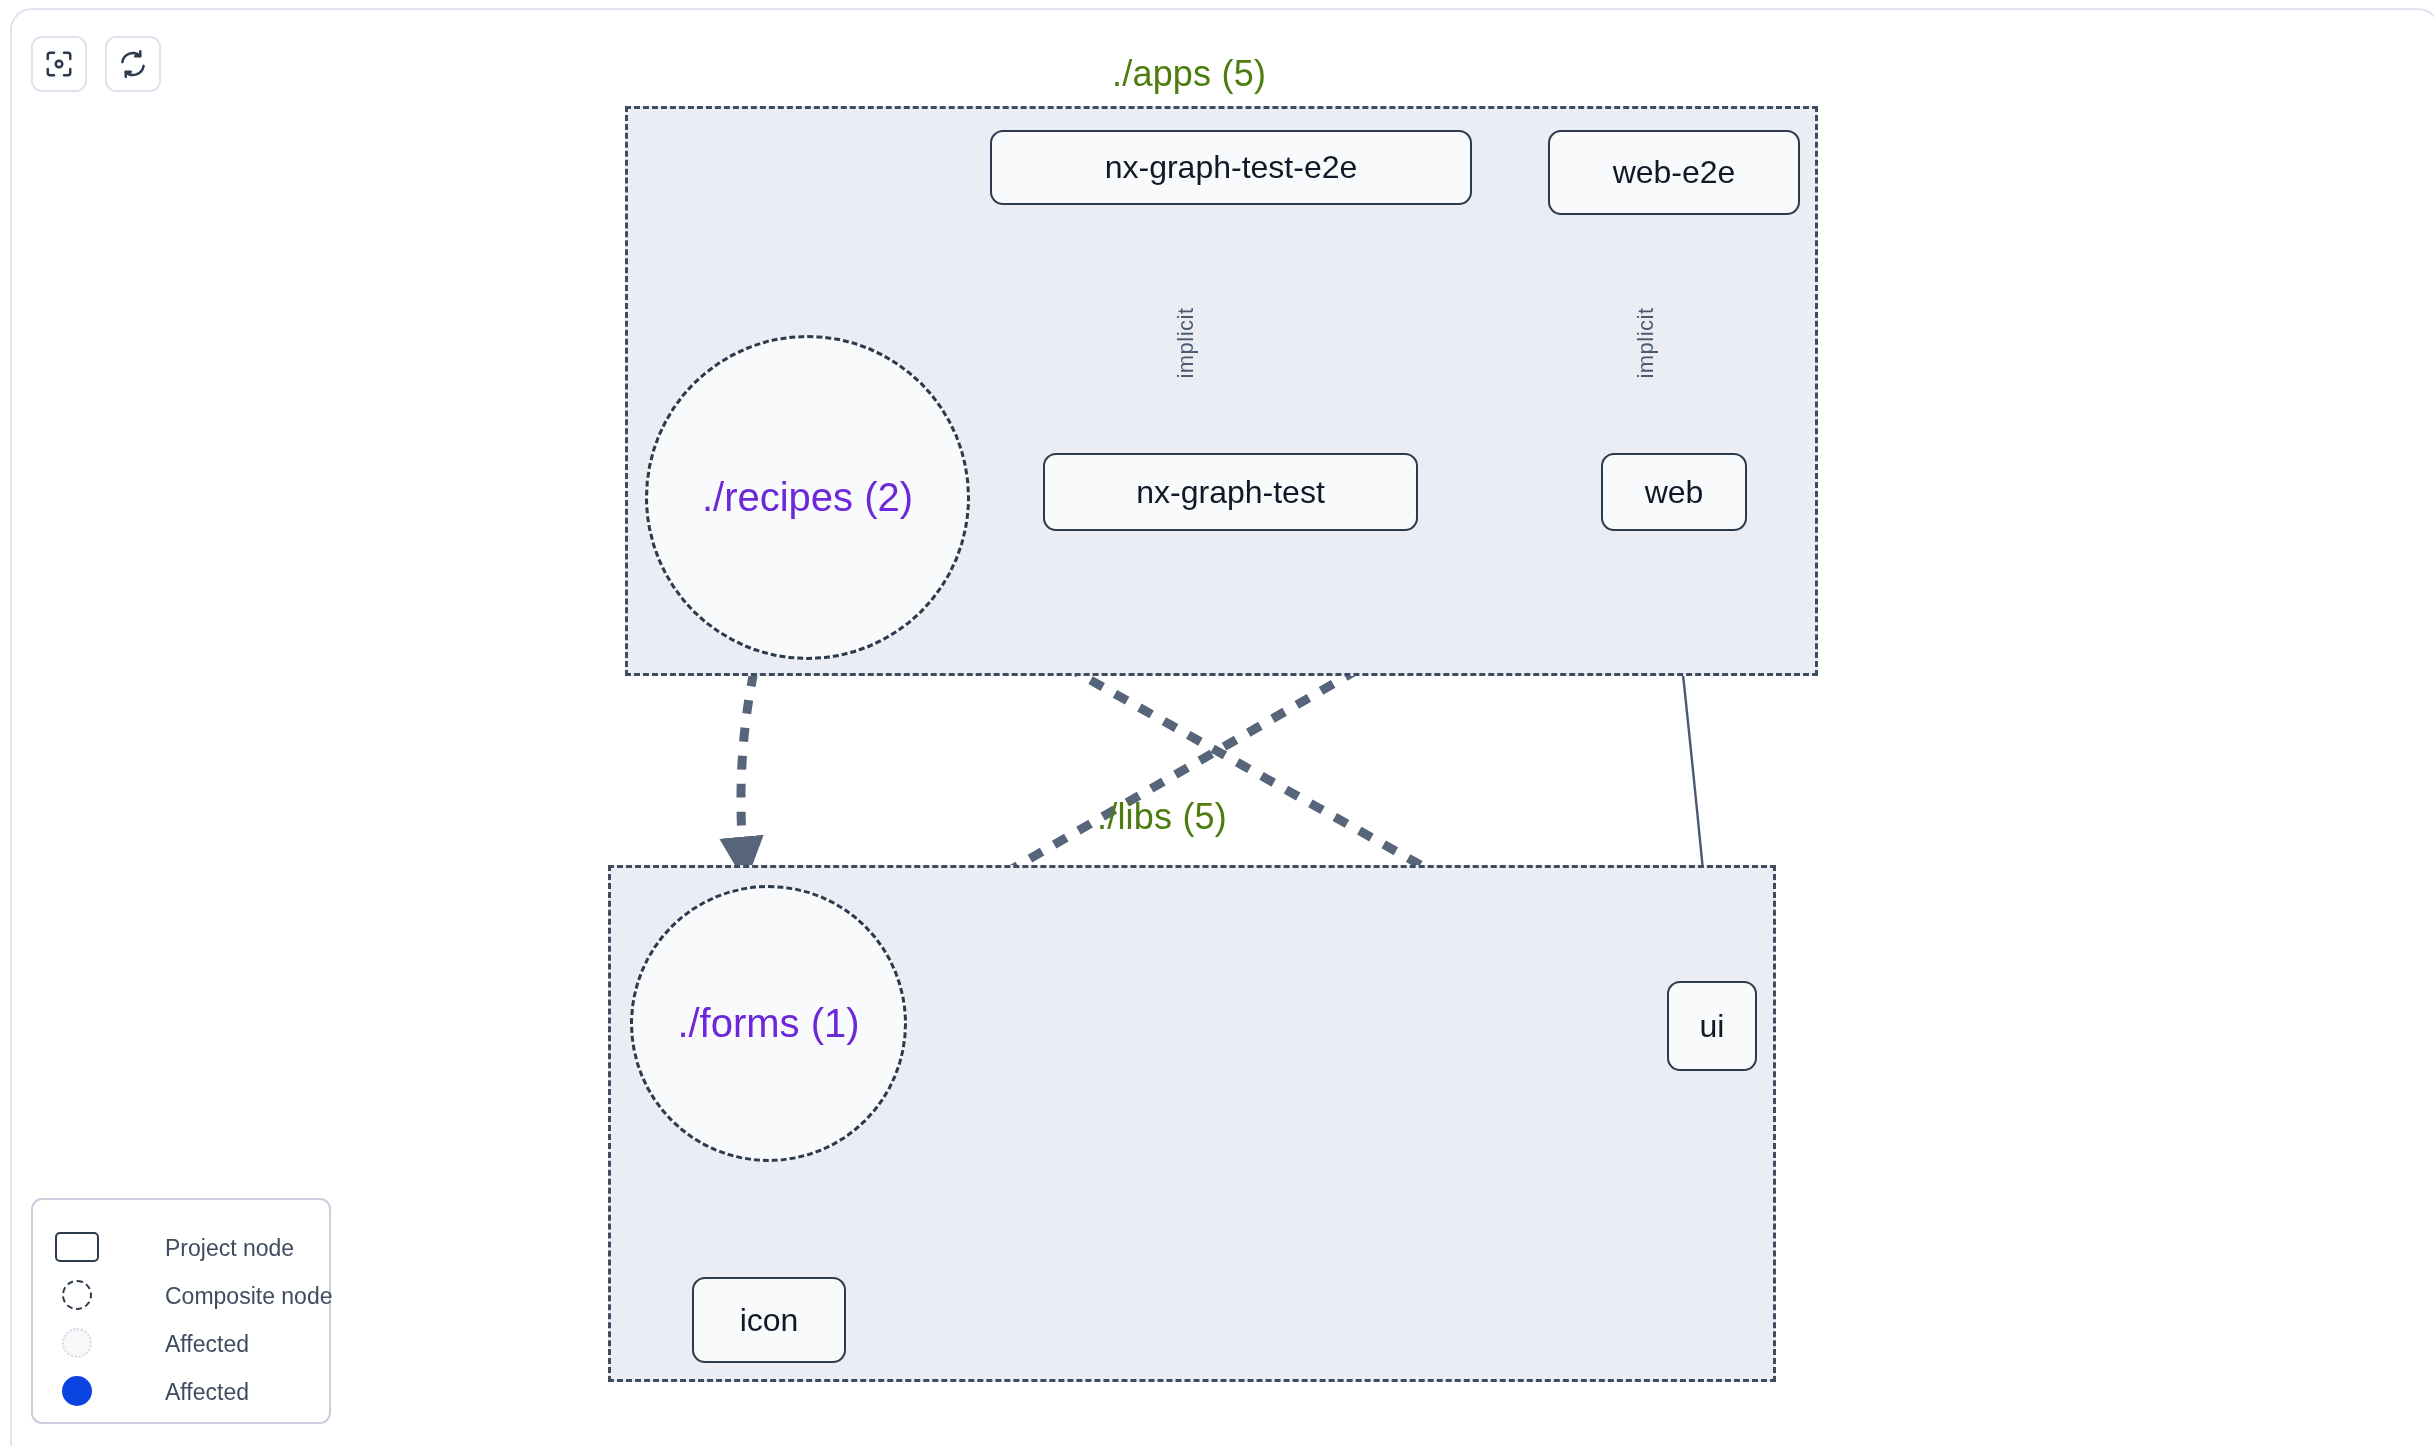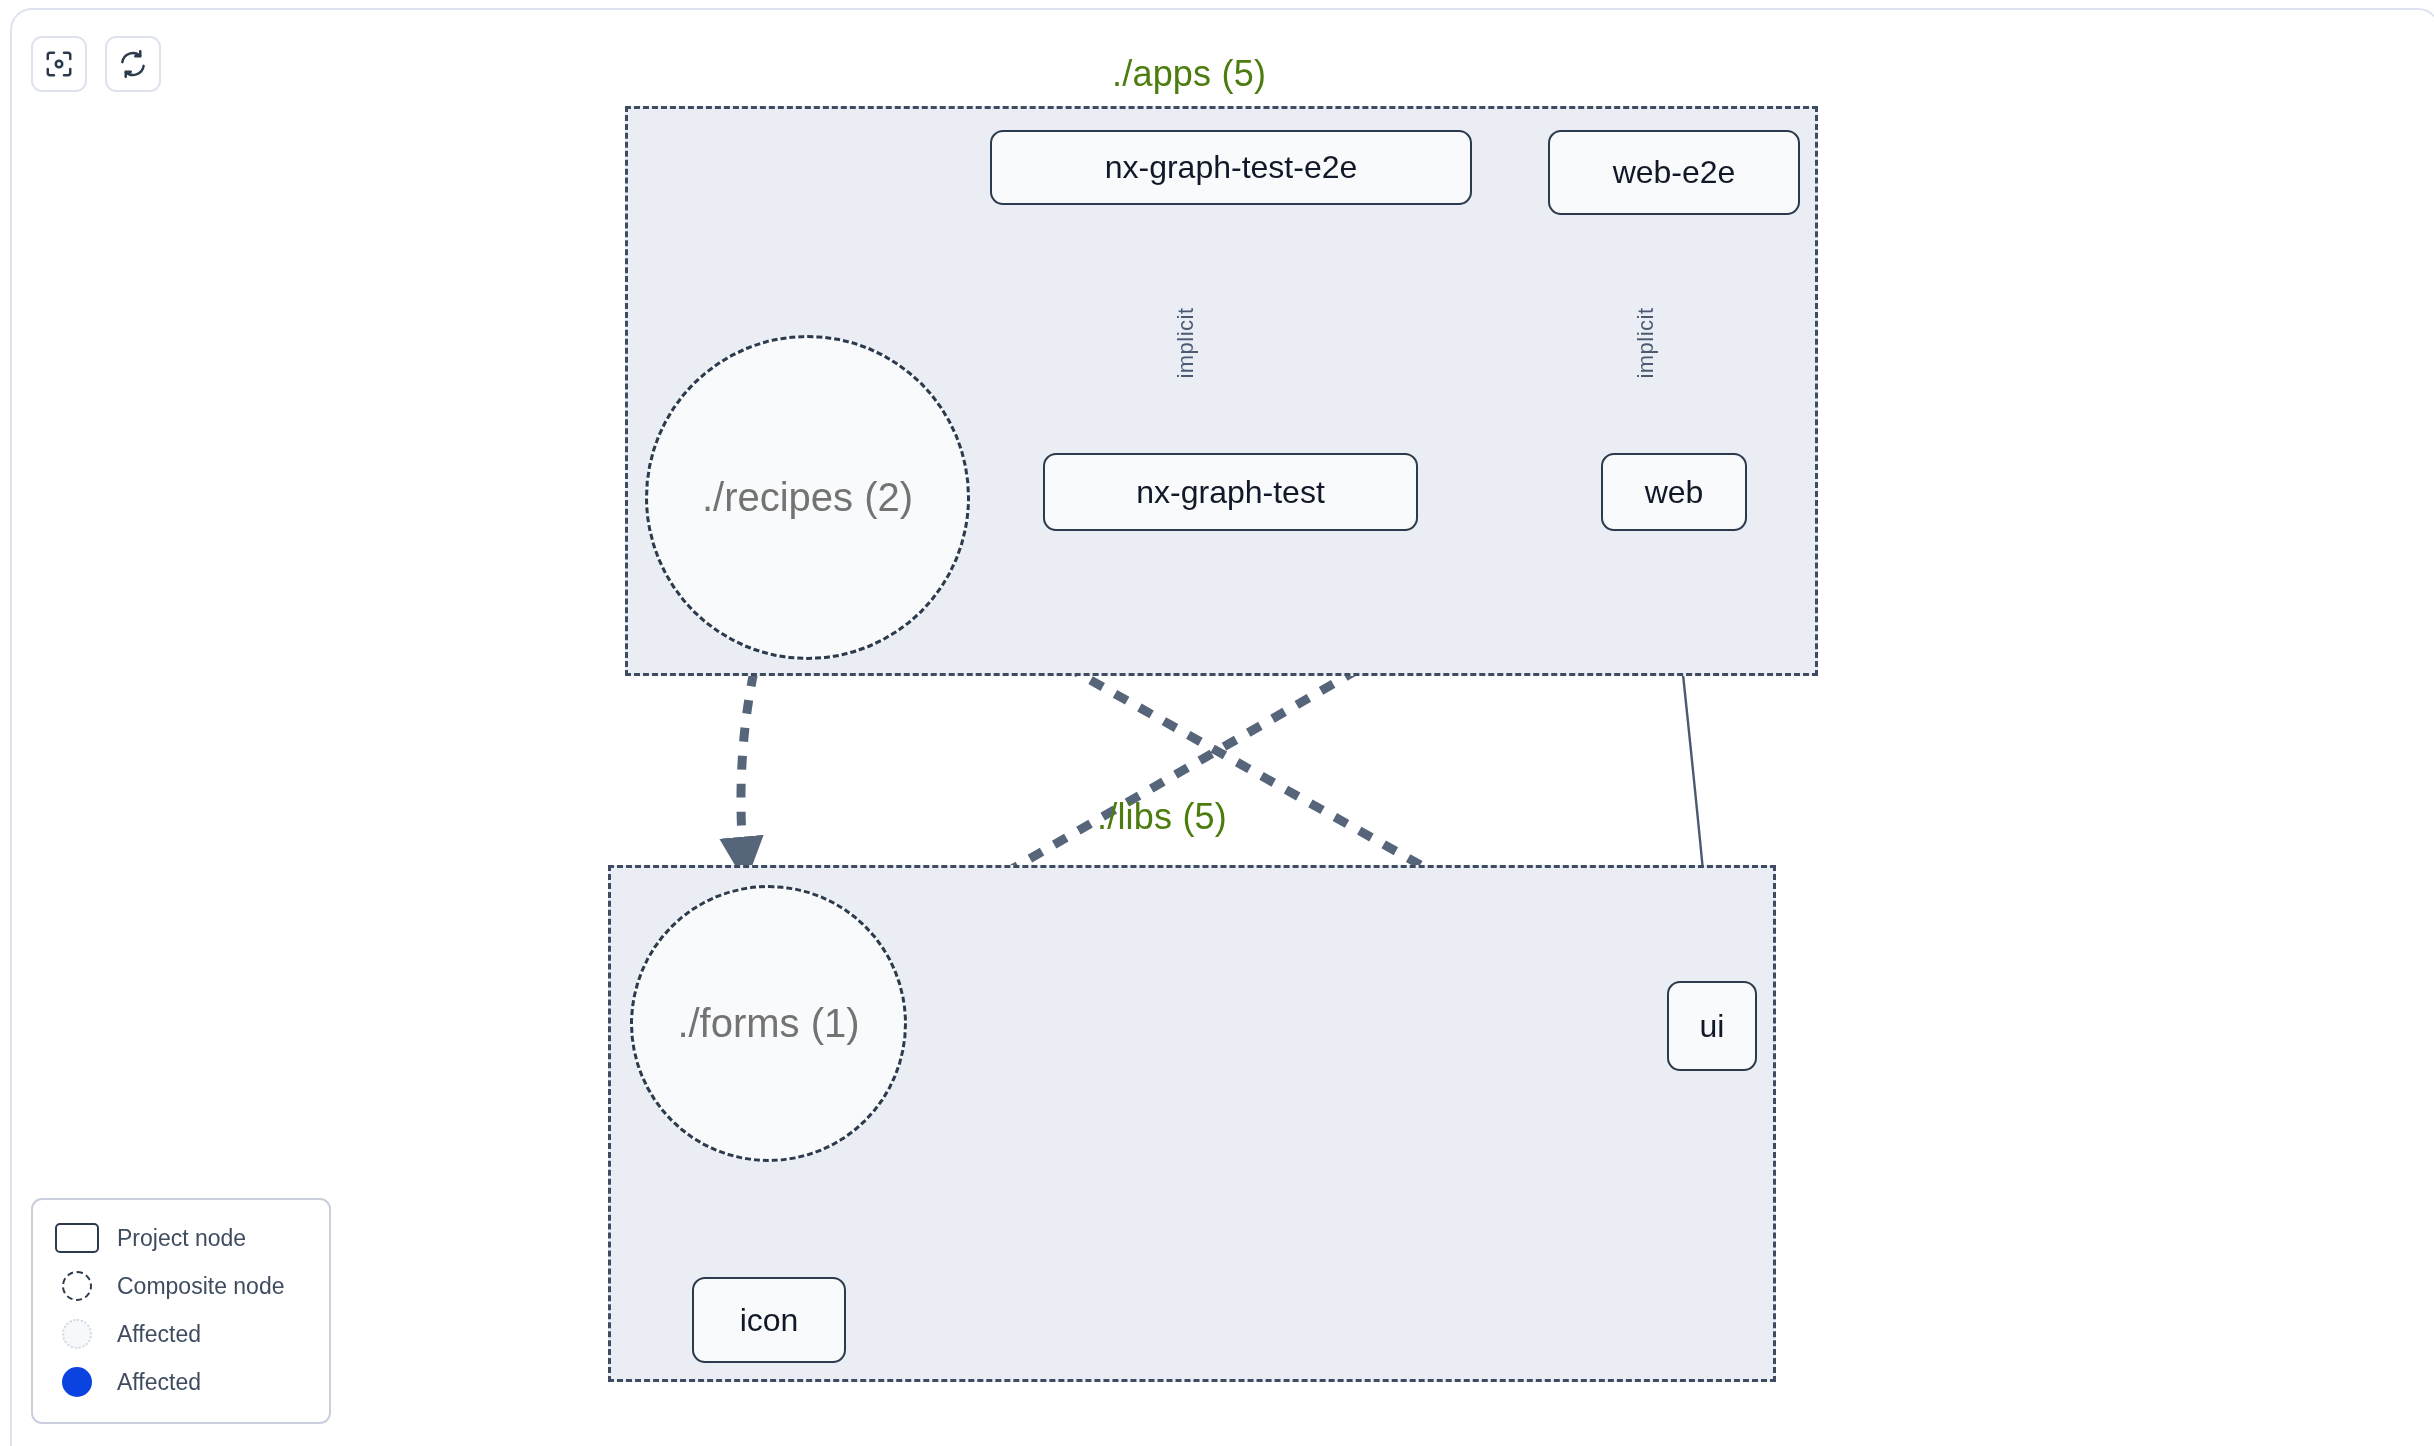--- a/index.html
+++ b/index.html
@@ -100,21 +100,21 @@
   
   .comp-node {
     position: absolute;
     background: #f8fafb;
     border: 3px dashed #2c3a4d;
     border-radius: 50%;
     box-sizing: border-box;
     display: flex;
     align-items: center;
     justify-content: center;
-    color: #737373;
+    color: #6d28d9;
     font-size: 40px;
     cursor: pointer;
     z-index: 26;
     white-space: nowrap;
   }
 
   
   .edge-label {
     position: absolute;
     color: #4b5a70;
@@ -134,22 +134,23 @@
     width: 300px;
     border: 2px solid #c9cfdd;
     border-radius: 11px;
     background: #ffffff;
     padding: 14px 18px 16px 18px;
     box-sizing: border-box;
     z-index: 40;
   }
   .legend-row {
     display: flex;
-    align-items: center;
+    align-items: flex-end;
     height: 48px;
+    gap: 48px;
   }
   .legend-swatch {
     width: 52px;
     min-width: 52px;
     display: flex;
     align-items: center;
     justify-content: center;
   }
   .sw-rect {
     width: 44px;

